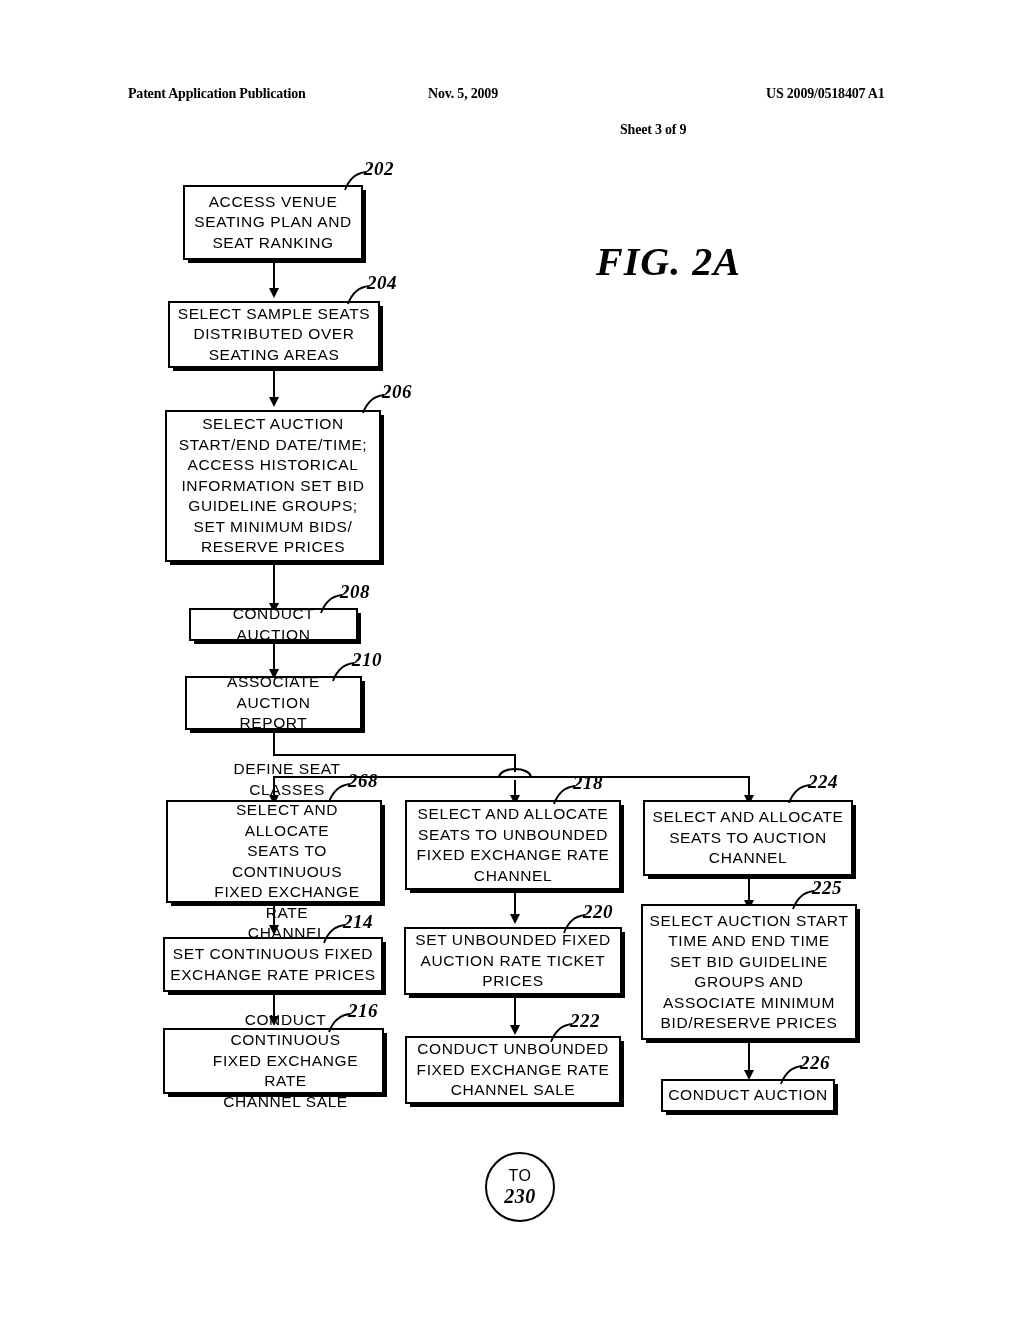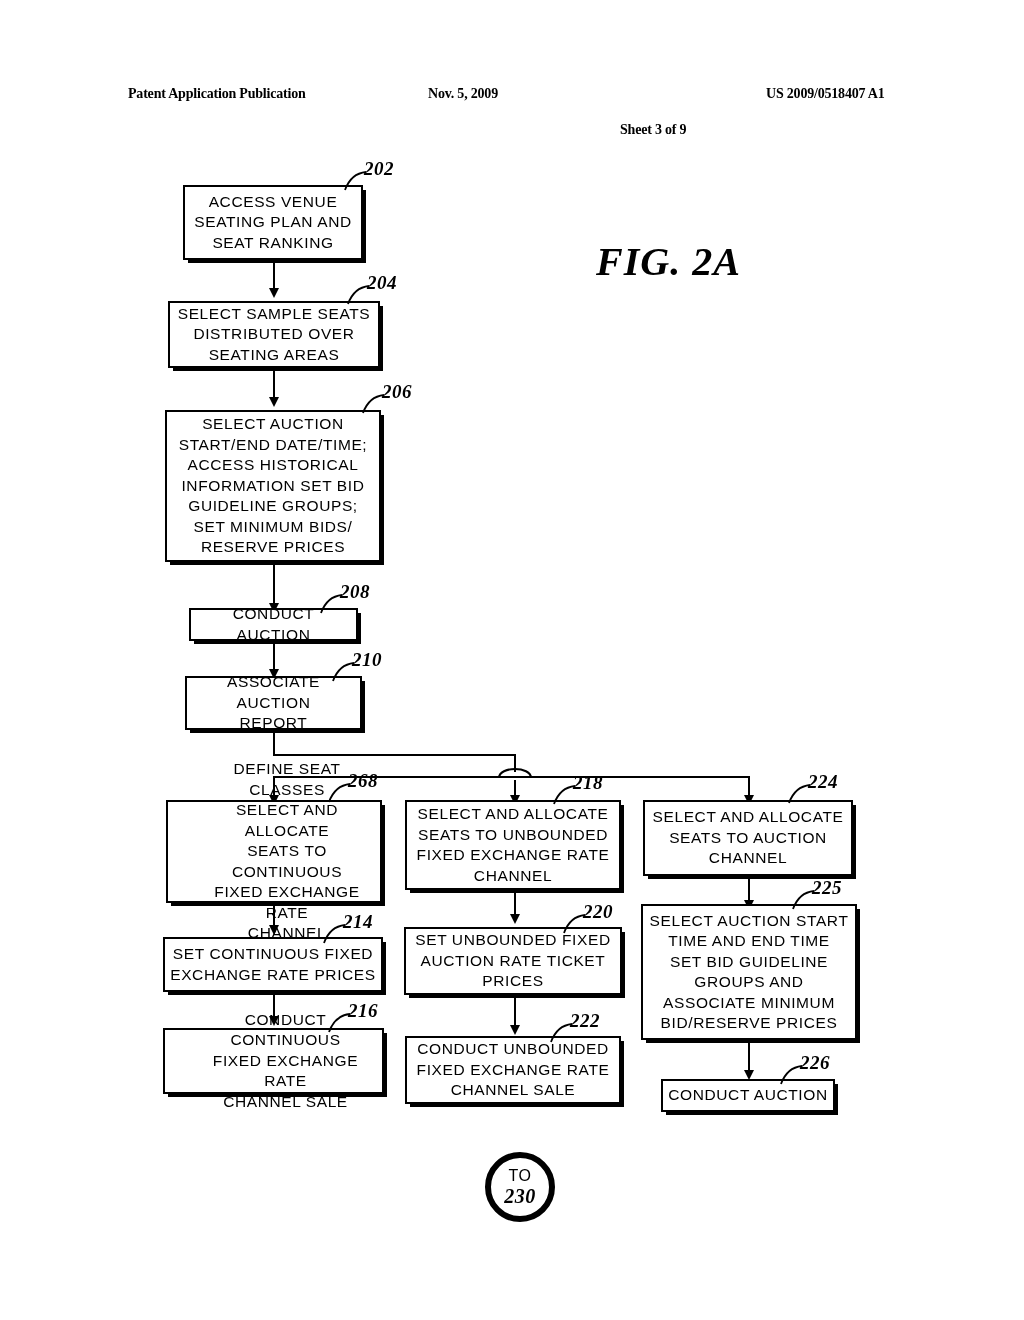--- a/index.html
+++ b/index.html
@@ -104,21 +104,21 @@
     border-top: 10px solid #000000;
   }
 
   .hop { position: absolute; }
   .hop svg { display: block; }
 
   
   .circle-node {
     position: absolute;
     box-sizing: border-box;
-    border: 6px solid #000000;
+    border: 2px solid #000000;
     border-radius: 50%;
     background: #ffffff;
     display: flex;
     flex-direction: column;
     align-items: center;
     justify-content: center;
   }
   .circle-node .c-top {
     font-family: "Liberation Sans", sans-serif;
     font-size: 16px;

